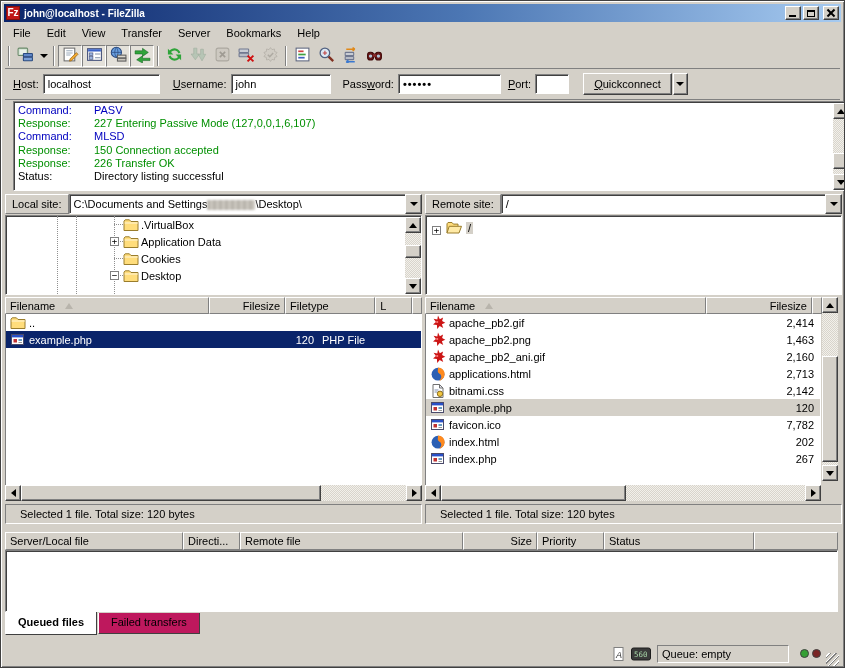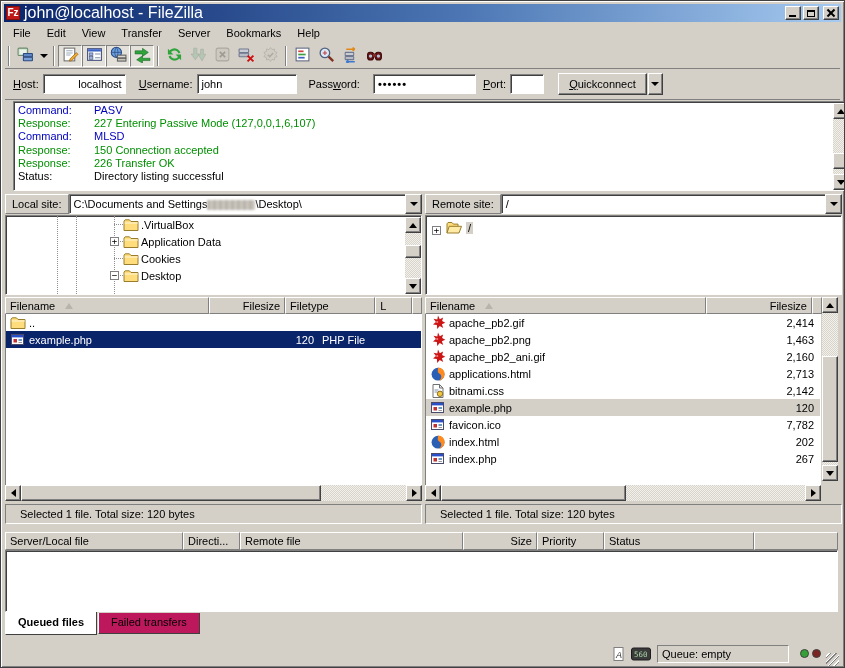--- a/index.html
+++ b/index.html
@@ -10,21 +10,21 @@
 
   
   .raised { background:#d4d0c8; border:1px solid; border-color:#fff #404040 #404040 #fff;
             box-shadow: inset -1px -1px 0 #808080; }
 
   
   #titlebar { position:absolute; left:3px; top:3px; right:3px; height:18px;
     background:linear-gradient(to right,#0a246a,#4c77b4 55%,#a6caf0); display:flex; align-items:center; padding:0 2px; }
   #fzicon { width:14px; height:14px; background:#c01818; border:1px solid #801010; color:#fff;
     font-weight:bold; font-size:10px; line-height:12px; text-align:center; margin-right:4px; }
-  #title { color:#fff; font-weight:normal; font-size:16px; flex:1; white-space:nowrap; }
+  #title { color:#fff; font-weight:bold; font-size:10px; flex:1; white-space:nowrap; }
   .winbtn { width:16px; height:14px; margin-left:2px; position:relative; display:flex; align-items:center; justify-content:center; }
   .glyph-min { position:absolute; left:3px; bottom:2px; width:7px; height:2px; background:#000; }
   .glyph-max { width:8px; height:7px; border:1px solid #000; border-top-width:2px; }
   .glyph-x { position:relative; width:8px; height:8px; }
   .glyph-x:before,.glyph-x:after { content:""; position:absolute; left:-1px; top:3px; width:10px; height:2px; background:#000; }
   .glyph-x:before{ transform:rotate(45deg);} .glyph-x:after{ transform:rotate(-45deg);}
 
   
   #menubar { position:absolute; left:4px; top:23px; right:4px; height:18px; display:flex; align-items:center; }
   .menu-item { padding:2px 8px; }
@@ -260,24 +260,24 @@
             <rect x="6" y="7.4" width="4" height="3" fill="#8a2828" stroke="#400808" stroke-width=".5"></rect>
             <circle cx="4.3" cy="9.5" r="1.6" fill="#b0c4d8"></circle>
             <circle cx="11.7" cy="9.5" r="1.6" fill="#b0c4d8"></circle>
           </svg></span>
       </div>
     </div>
 
   <div id="quickbar">
     <span id="qc-fields" style="display:flex;align-items:center;">
         <span class="qc-label" style="margin-left: 8px; margin-right: 4px;"><u>H</u>ost:</span>
-        <div class="field" style="width: 83px; text-align: right;">localhost</div>
+        <div class="field" style="width: 117px;">localhost</div>
         <span class="qc-label" style="margin-left: 13px; margin-right: 4px;"><u>U</u>sername:</span>
         <div class="field" style="width: 100px;">john</div>
-        <span class="qc-label" style="margin-left: 12px; margin-right: 13px;">Pass<u>w</u>ord:</span>
+        <span class="qc-label" style="margin-left: 12px; margin-right: 4px;">Pass<u>w</u>ord:</span>
         <div class="field" style="width: 103px; letter-spacing: 1px; font-weight: bold;">••••••</div>
         <span class="qc-label" style="margin-left: 7px; margin-right: 4px;"><u>P</u>ort:</span>
         <div class="field" style="width: 34px;"></div>
       </span>
     <div id="qc-btn" class="raised" style="margin-left:14px"><u>Q</u>uickconnect</div>
     <div id="qc-btn-drop" class="raised">
         <div class="tri-dn"></div>
       </div>
   </div>
 

